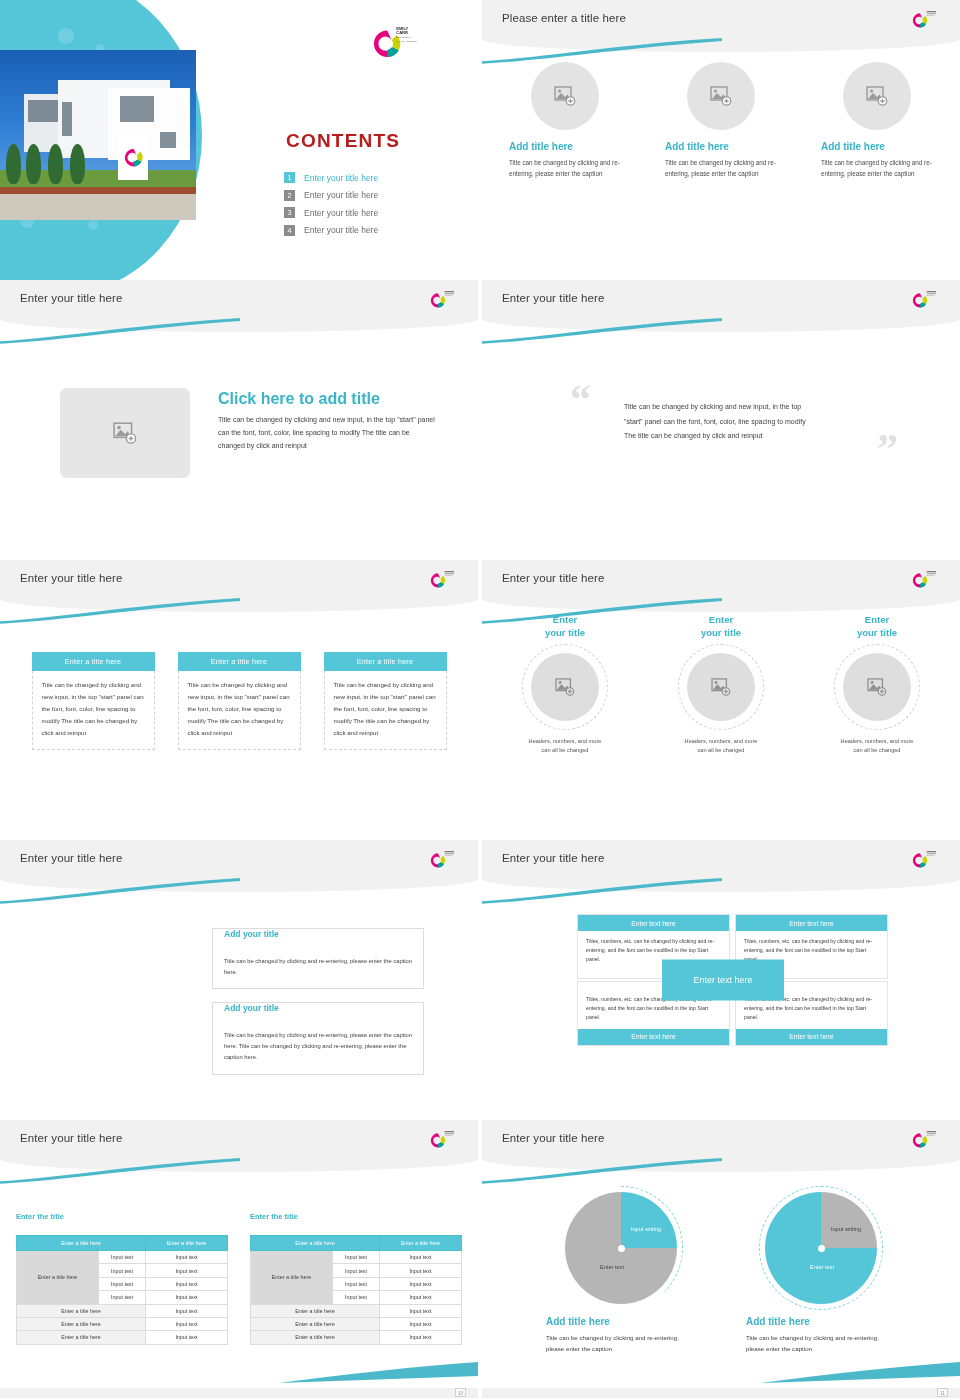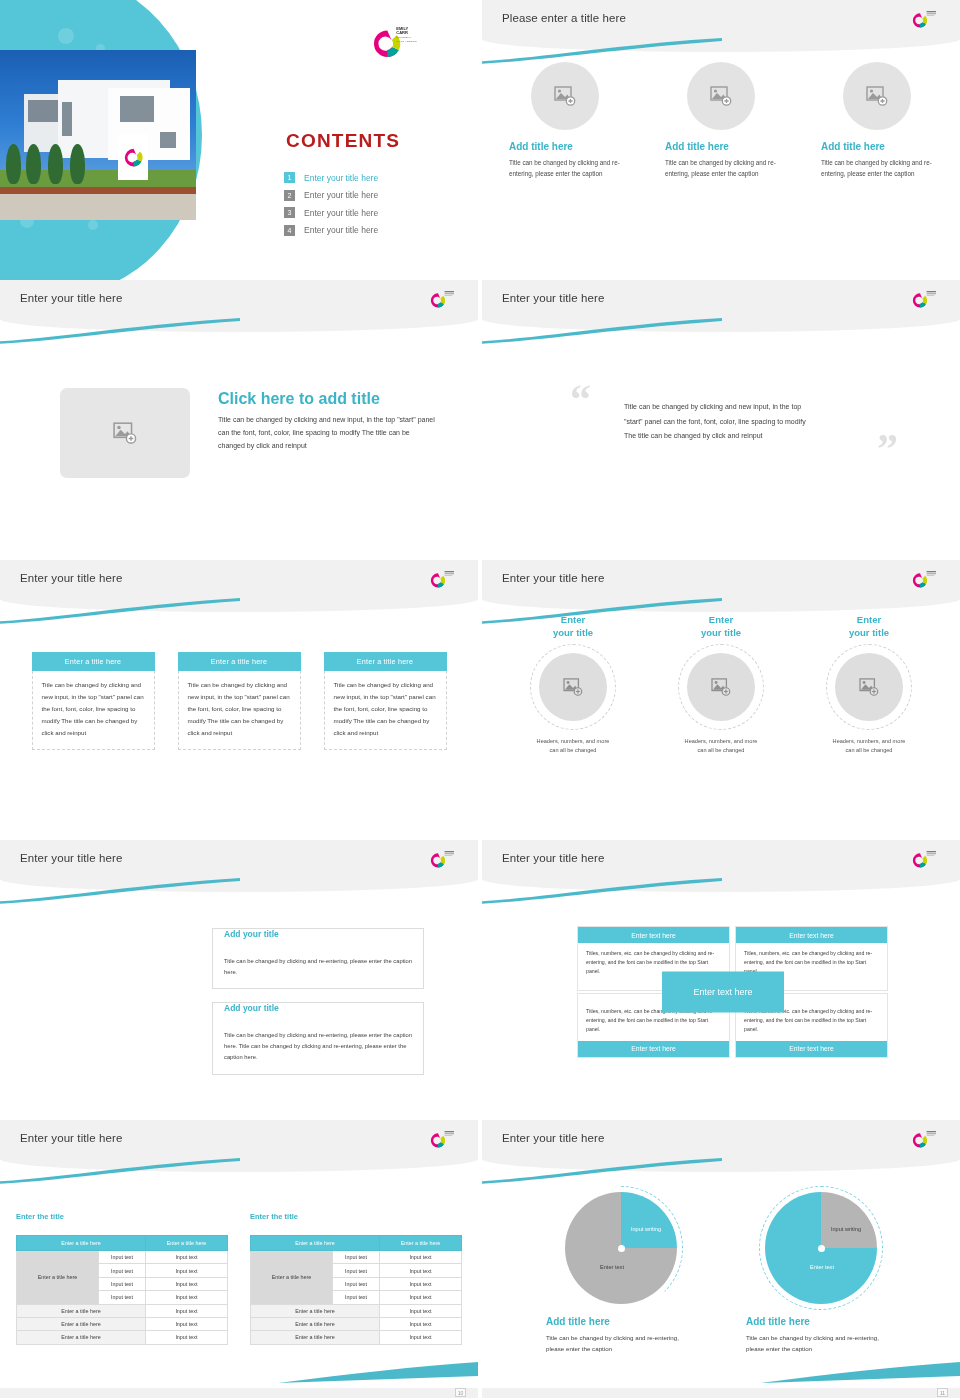--- a/index.html
+++ b/index.html
@@ -108,21 +108,21 @@
   .circ-col { width: 112px; text-align: center; }
   .circ {
     width: 68px; height: 68px; border-radius: 50%; background: #e3e3e3;
     margin: 0 auto; display: flex; align-items: center; justify-content: center;
   }
   .circ-title { margin-top: 11px; font-size: 10px; font-weight: bold; color: #3ab4c8; text-align: left; }
   .circ-body { margin-top: 5px; font-size: 6.3px; line-height: 1.75; color: #4a4a4a; text-align: left; }
 
   
   .s6-row { position: absolute; left: 0; top: 54px; width: 100%;
-            display: flex; justify-content: center; gap: 24px; }
+            display: flex; justify-content: center; gap: 32px; }
   .s6-col { width: 124px; text-align: center; }
   .s6-t { font-size: 9.5px; font-weight: bold; color: #3ab4c8; line-height: 1.35; }
   .s6-ring {
     margin: 4px auto 0; width: 86px; height: 86px; border-radius: 50%;
     border: 1px dashed #cfcfcf; display: flex; align-items: center; justify-content: center;
   }
   .s6-inner {
     width: 68px; height: 68px; border-radius: 50%; background: #dedede;
     display: flex; align-items: center; justify-content: center;
   }
@@ -163,21 +163,21 @@
   .s7-left { position: absolute; left: 68px; top: 120px; width: 116px; }
   .s7-h { font-size: 16px; font-weight: bold; color: #3ab4c8; }
   .s7-p { margin-top: 7px; font-size: 6.6px; line-height: 1.95; color: #3f3f3f; }
   .s7-right { position: absolute; left: 212px; top: 88px; width: 212px; }
   .s7-card { border: 1px solid #dcdcdc; padding: 9px 11px 11px; margin-bottom: 13px; position: relative; }
   .s7-card-h { font-size: 8.5px; font-weight: bold; color: #3ab4c8;
                background:#fff; position:relative; top:-15px; display:inline-block; padding-right:5px; margin-bottom:-9px;}
   .s7-card-p { font-size: 5.8px; line-height: 1.85; color: #3f3f3f; }
 
   
-  .s8-wrap { position: absolute; left: 76px; top: 86px; width: 330px; padding-left: 19px; }
+  .s8-wrap { position: absolute; left: 76px; top: 74px; width: 330px; padding-left: 19px; }
   .s8-grid { display: grid; grid-template-columns: 1fr 1fr; column-gap: 5px; row-gap: 2px; }
   .s8-cell { background: #fff; border: 1px solid #e4e4e4; }
   .s8-bar { background: #54c6d8; color: #fff; text-align: center; font-size: 6.8px; padding: 4.5px 0; }
   .s8-txt { font-size: 5.2px; line-height: 1.75; color: #3f3f3f; padding: 6px 8px 14px; }
   .s8-center {
     position: absolute; left: 50%; top: 50%; transform: translate(-50%,-50%);
     width: 122px; height: 41px; background: #54c6d8; color: #fff;
     display: flex; align-items: center; justify-content: center; font-size: 9px;
   }
 

